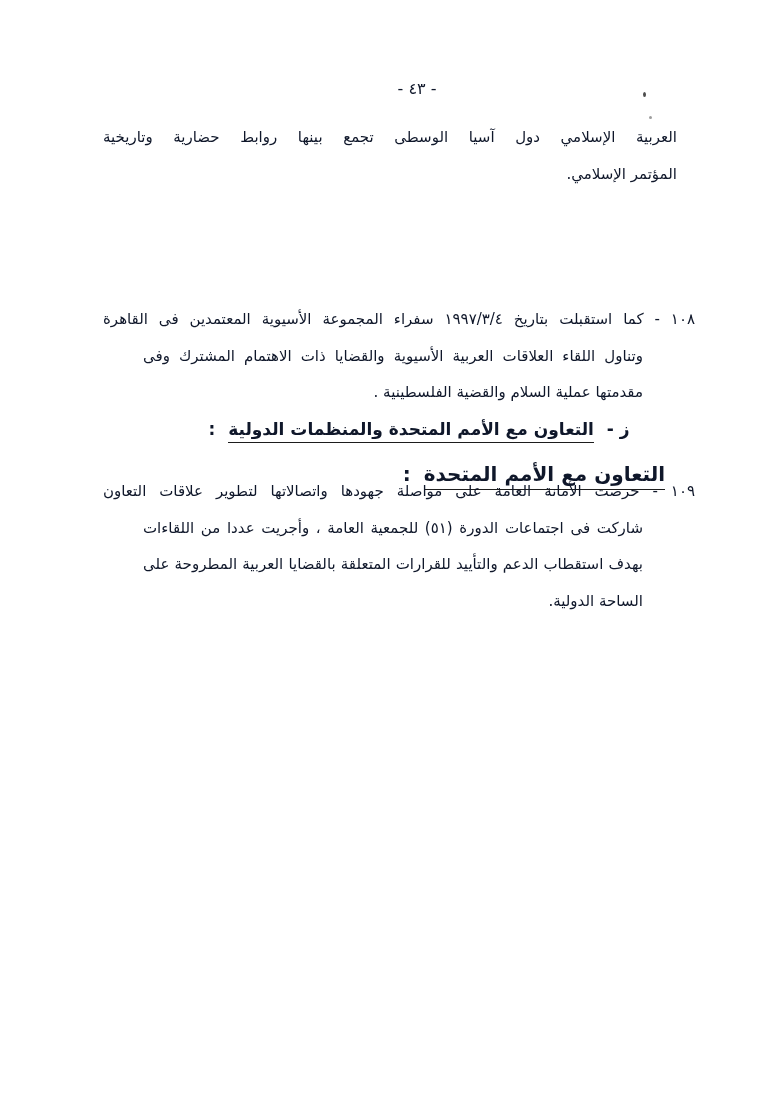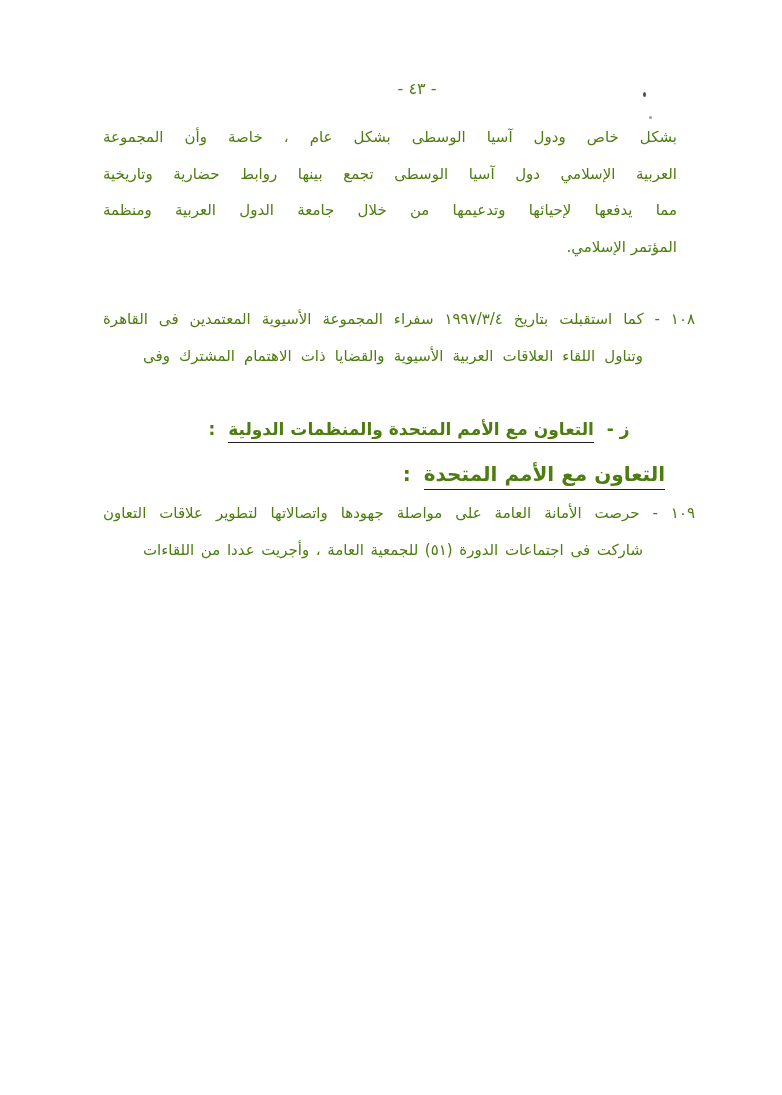--- a/index.html
+++ b/index.html
@@ -2,35 +2,35 @@
 <html><head>
 <meta charset="utf-8">
 <style>
   html,body{margin:0;padding:0;background:#9a9a9a;}
   .page{
     position:relative;
     width:782px;height:1095px;
     margin:0 auto;
     background:#ffffff;
     font-family:"DejaVu Sans",sans-serif;
-    color:#4d7c0f;
+    color:#0f172a;
     overflow:hidden;
   }
   .pagenum{
     position:absolute;top:79px;left:417px;
     transform:translateX(-50%);
     font-size:16px;letter-spacing:3px;white-space:nowrap;
   }
   .textblock{
     position:absolute;left:103px;right:105px;
     font-size:15px;line-height:36.5px;
   }
   .p1{top:119px;}
   .p108{top:301px;}
-  .p109{top:495px;}
+  .p109{top:473px;}
   .line.just{text-align:justify;text-align-last:justify;}
   .line.last{text-align:right;}
   .line.cont{padding-right:34px;margin-left:40px;}
   .line.numline{margin-right:-18px;}
   .heading{
     position:absolute;top:414px;left:0;right:0;
     text-align:center;transform:translateX(28px);
     font-weight:bold;font-size:17px;line-height:30px;
     white-space:nowrap;
   }
@@ -50,40 +50,41 @@
 <body>
 
 <div class="page">
 
   <div class="pagenum">- ٤٣ -</div>
 
   <span class="speck s1"></span>
   <span class="speck s2"></span>
 
   <div class="textblock p1" dir="rtl" lang="ar">
-    <div class="line just">بشكل خاص ودول آسيا الوسطى بشكل عام ، خاصة وأن المجموعة</div>
     <div class="line just">العربية الإسلامي دول آسيا الوسطى تجمع بينها روابط حضارية وتاريخية</div>
-    <div class="line just">مما يدفعها لإحيائها وتدعيمها من خلال جامعة الدول العربية ومنظمة</div>
     <div class="line last">المؤتمر الإسلامي.</div>
   </div>
 
   <div class="textblock p108" dir="rtl" lang="ar">
     <div class="line just numline">١٠٨ - كما استقبلت بتاريخ ١٩٩٧/٣/٤ سفراء المجموعة الأسيوية المعتمدين فى القاهرة</div>
     <div class="line just cont">وتناول اللقاء العلاقات العربية الأسيوية والقضايا ذات الاهتمام المشترك وفى</div>
+    <div class="line last cont">مقدمتها عملية السلام والقضية الفلسطينية .</div>
   </div>
 
   <div class="heading" dir="rtl" lang="ar">
     <span class="h-prefix">ز -</span>
     <span class="h-title u">التعاون مع الأمم المتحدة والمنظمات الدولية</span>
     <span class="h-suffix">:</span>
   </div>
 
   <div class="subheading" dir="rtl" lang="ar">
     <span class="h-title u">التعاون مع الأمم المتحدة</span>
     <span class="h-suffix">:</span>
   </div>
 
   <div class="textblock p109" dir="rtl" lang="ar">
     <div class="line just numline">١٠٩ - حرصت الأمانة العامة على مواصلة جهودها واتصالاتها لتطوير علاقات التعاون</div>
     <div class="line just cont">شاركت فى اجتماعات الدورة (٥١) للجمعية العامة ، وأجريت عددا من اللقاءات</div>
+    <div class="line just cont">بهدف استقطاب الدعم والتأييد للقرارات المتعلقة بالقضايا العربية المطروحة على</div>
+    <div class="line last cont">الساحة الدولية.</div>
   </div>
 
 </div>
 
 </body></html>

